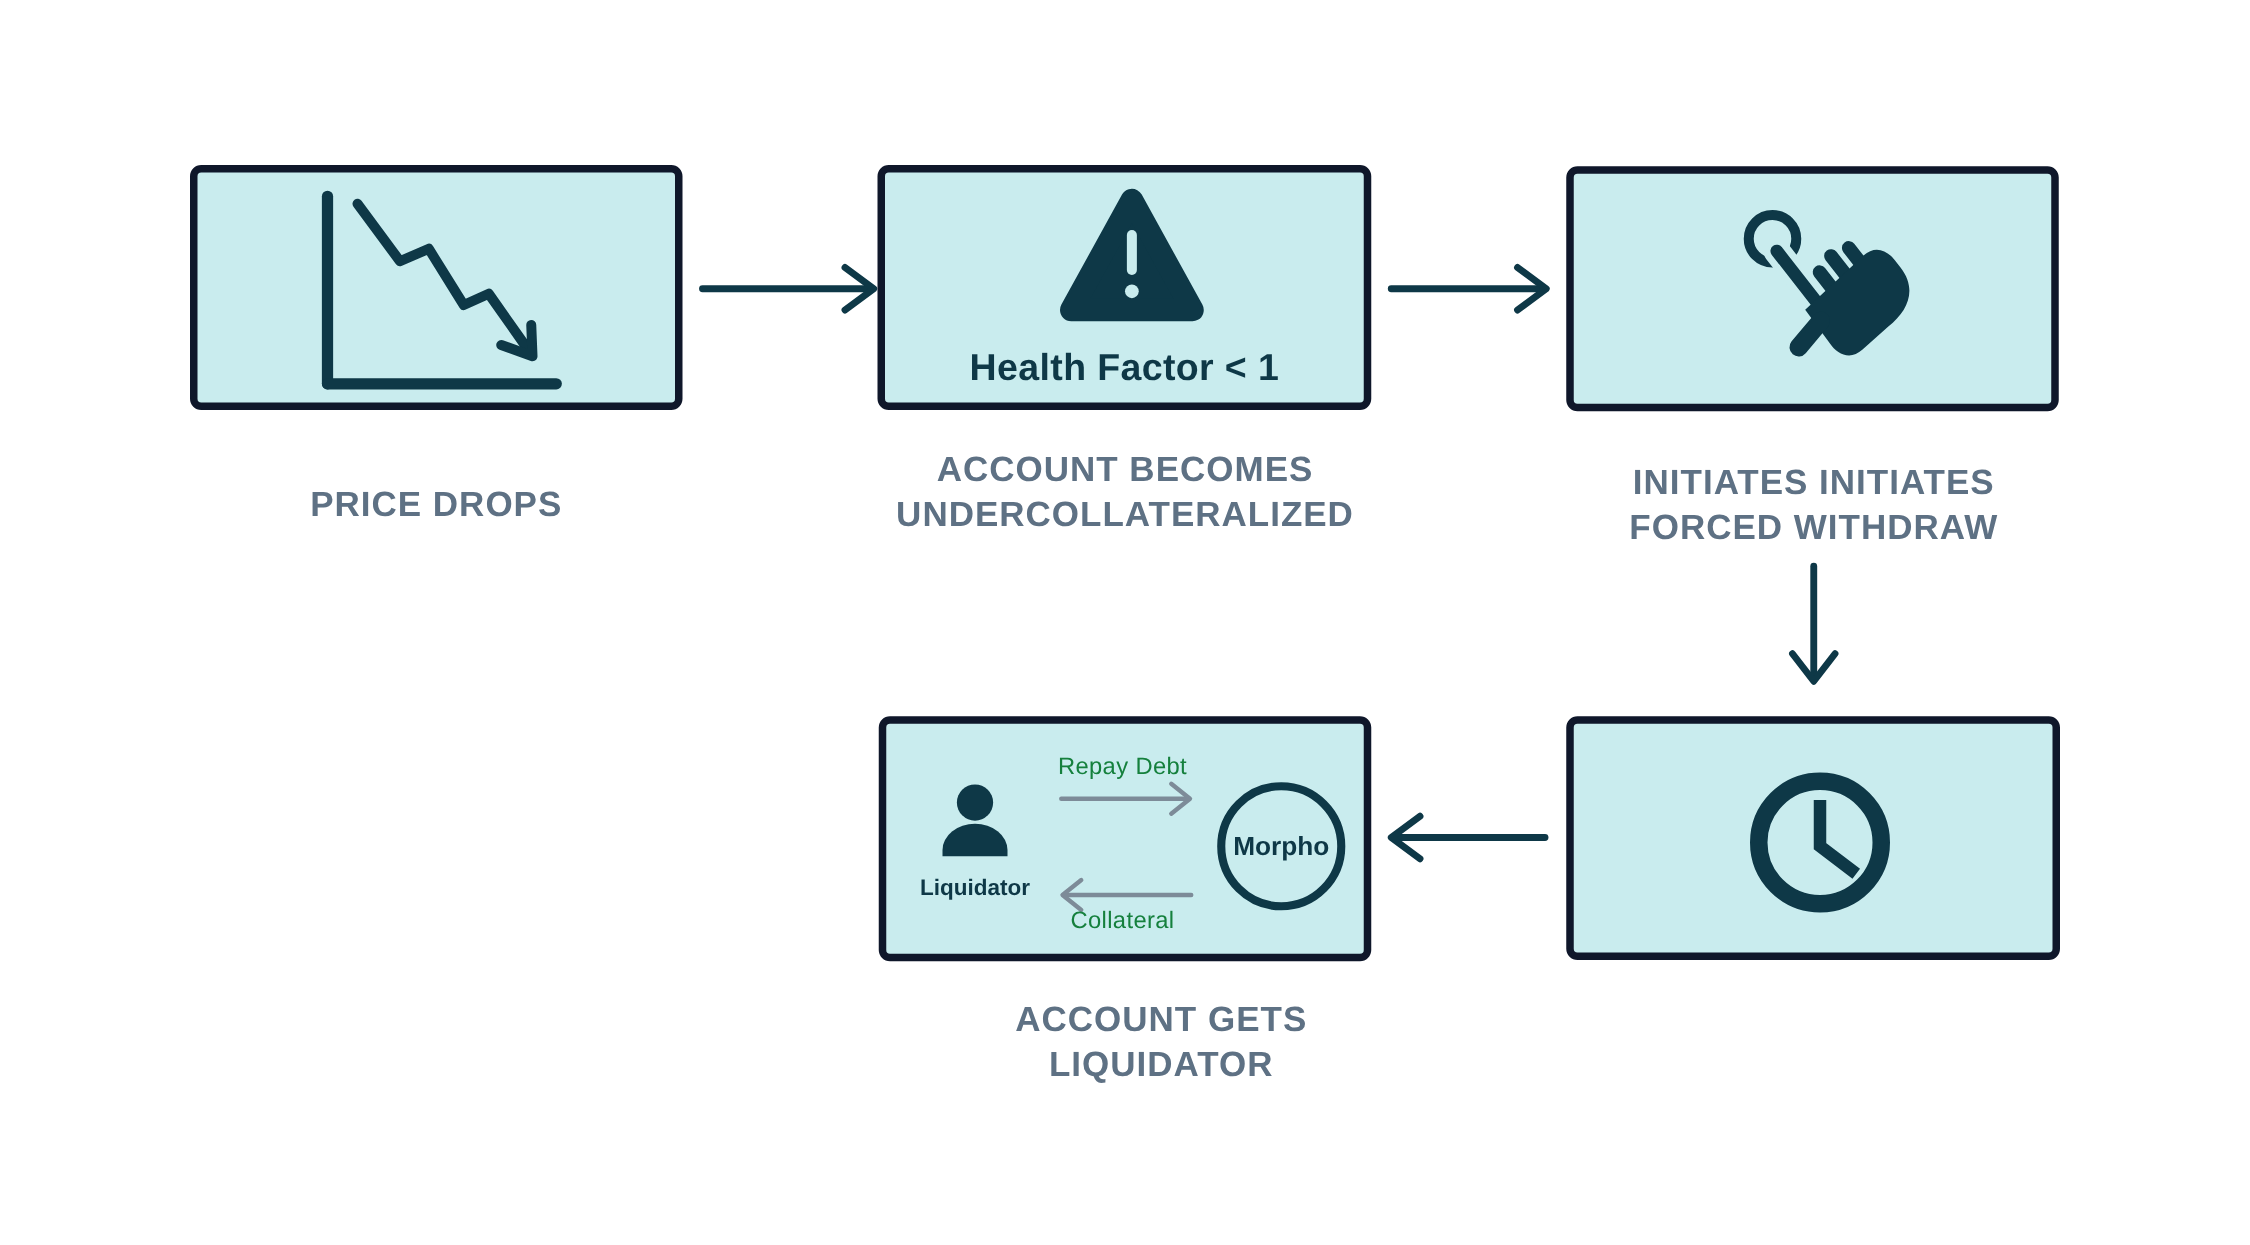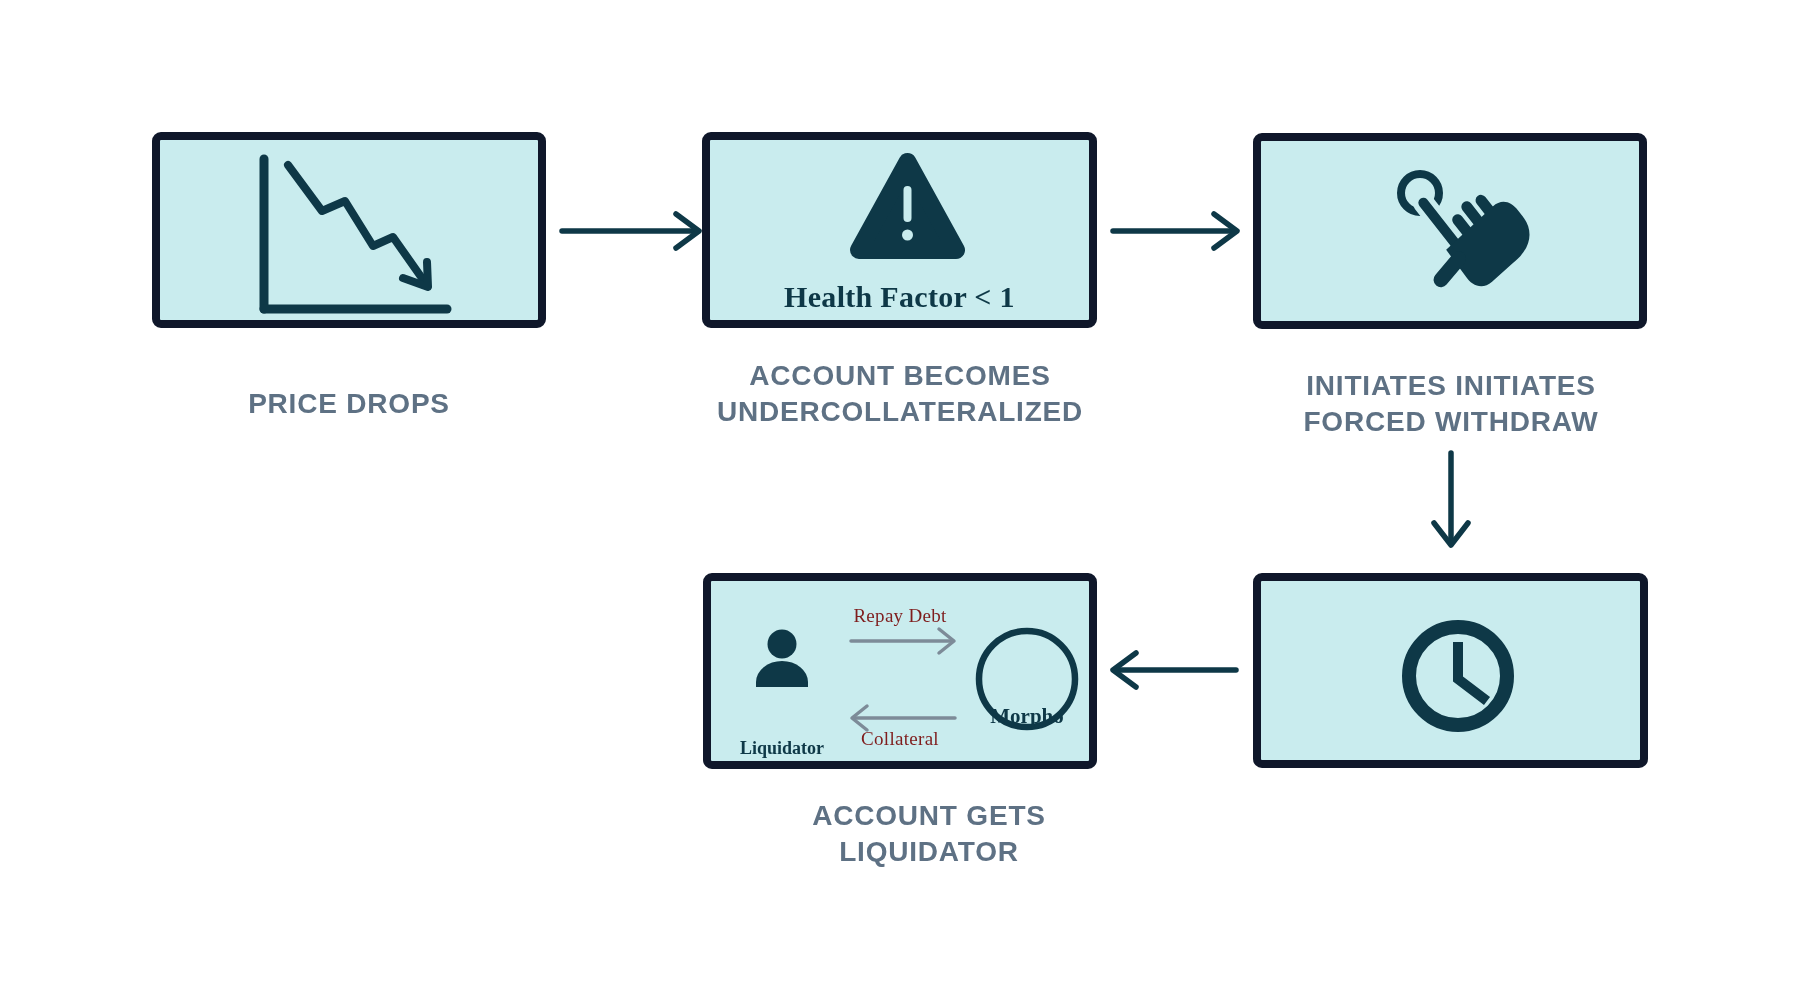--- a/index.html
+++ b/index.html
@@ -6,24 +6,23 @@
   .canvas{
     position:relative;
     width:1800px;height:996px;
     background:#ffffff;
     font-family:"Liberation Sans", sans-serif;
     overflow:hidden;
   }
   .box{
     position:absolute;
     background:#c9ecee;
-    border:8px solid #0f172a;
+    border:6px solid #0f172a;
     border-radius:9px;
     box-sizing:border-box;
-    font-family:Liberation Serif, serif;
   }
   .box svg{position:absolute;left:0;top:0;}
   .step-label{
     position:absolute;
     width:620px;
     height:76px;
     display:flex;
     flex-direction:column;
     align-items:center;
     justify-content:center;
@@ -43,22 +42,22 @@
     color:#0e3847;
     font-size:30px;
     font-weight:700;
     letter-spacing:0.3px;
   }
   .inner-text{
     position:absolute;
     text-align:center;
     white-space:nowrap;
   }
-  .inner-gray{color:#7f1d1d;font-size:19px;font-weight:400;letter-spacing:0.3px;}
-  .inner-dark{color:#0e3847;font-weight:700;margin-top:36px;}
+  .inner-gray{color:#15803d;font-size:19px;font-weight:400;letter-spacing:0.3px;}
+  .inner-dark{color:#0e3847;font-weight:700;}
   .connectors{position:absolute;left:0;top:0;}
 </style>
 </head>
 <body>
 
 <div class="canvas">
 
   <svg class="connectors" width="1800" height="996" viewBox="0 0 1800 996">
     <g stroke="#0e3847" stroke-width="5.5" fill="none" stroke-linecap="round" stroke-linejoin="round">
       <g>

